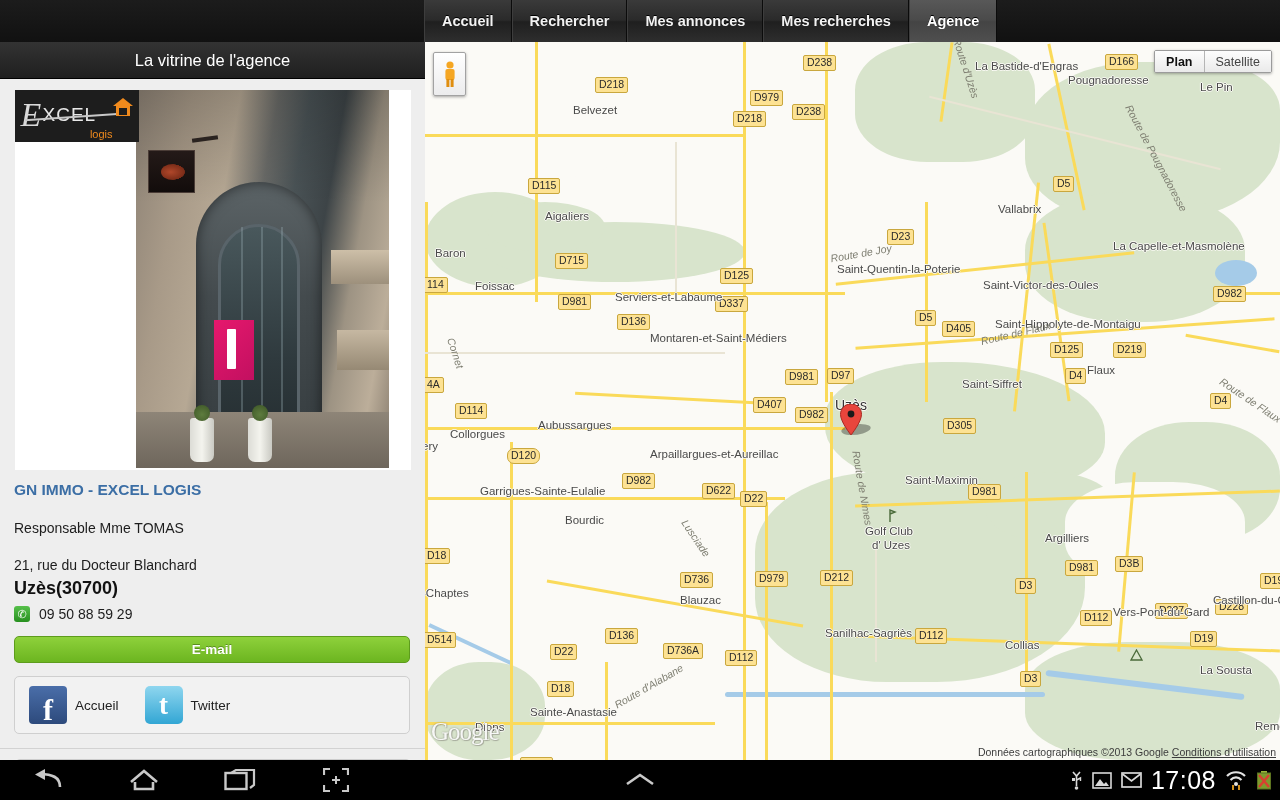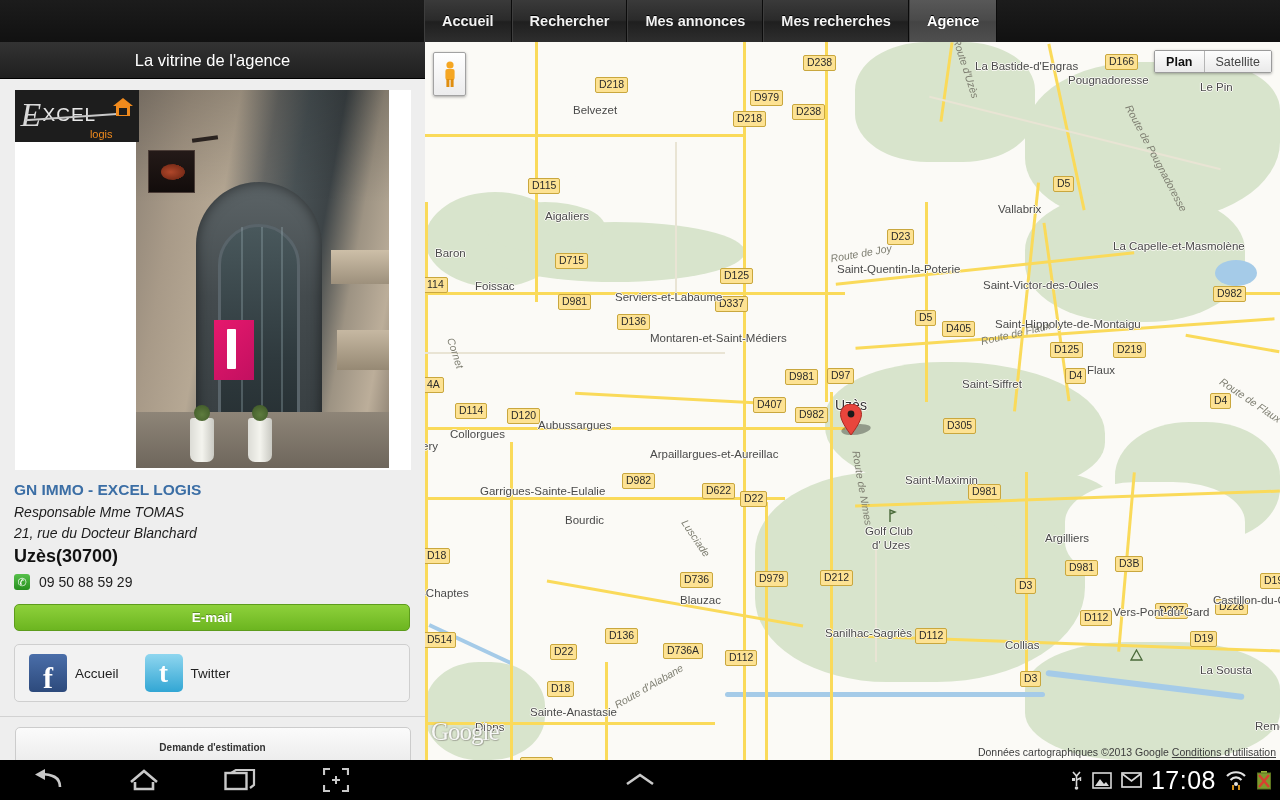--- a/index.html
+++ b/index.html
@@ -134,21 +134,21 @@
   .logo-house {
     position: absolute; right: 5px; top: 7px; width: 22px; height: 20px;
   }
   .logo-slash{
     position:absolute; left:10px; top:26px; width:96px; height:2px;
     background:#c8c8c8; transform: rotate(-4deg);
   }
 
   
   .agency-name { color:#3b6ea5; font-size:15.5px; font-weight:bold; margin-top:11px; }
-  .agency-line { color:#1d1d1d; font-size:14px; margin-top:5px;font-style:italic; }
+  .agency-line { color:#1d1d1d; font-size:14px; margin-top:21px; }
   .agency-city { color:#111; font-size:18px; font-weight:bold; margin-top:5px; }
   .phone-row { display:flex; align-items:center; gap:9px; margin-top:7px; }
   .phone-ico {
     width:16px; height:16px; border-radius:3px;
     background: linear-gradient(to bottom,#56c04a,#27901f);
     display:flex; align-items:center; justify-content:center;
     color:#fff; font-size:11px; line-height:1;
   }
   .phone-num { font-size:14px; color:#1d1d1d; }
 
@@ -447,21 +447,21 @@
         <div class="shield" style="left: 688px; top: 300px;">D219</div>
         <div class="shield" style="left: -2px; top: 335px;">4A</div>
         <div class="shield" style="left: 360px; top: 327px;">D981</div>
         <div class="shield" style="left: 402px; top: 326px; text-align: center;">D97</div>
         <div class="shield" style="left: 640px; top: 326px;">D4</div>
         <div class="shield" style="left: 785px; top: 351px;">D4</div>
         <div class="shield" style="left: 30px; top: 361px;">D114</div>
         <div class="shield" style="left: 328px; top: 355px;">D407</div>
         <div class="shield" style="left: 370px; top: 365px;">D982</div>
         <div class="shield" style="left: 518px; top: 376px;">D305</div>
-        <div class="shield" style="left: 82px; top: 366px;">D120</div>
+        <div class="shield" style="left: 82px; top: 406px; border-radius: 7px;">D120</div>
         <div class="shield" style="left: 197px; top: 431px;">D982</div>
         <div class="shield" style="left: 277px; top: 441px;">D622</div>
         <div class="shield" style="left: 315px; top: 449px;">D22</div>
         <div class="shield" style="left: 543px; top: 442px;">D981</div>
         <div class="shield" style="left: -2px; top: 506px;">D18</div>
         <div class="shield" style="left: 590px; top: 536px;">D3</div>
         <div class="shield" style="left: 640px; top: 518px;">D981</div>
         <div class="shield" style="left: 690px; top: 514px;">D3B</div>
         <div class="shield" style="left: 835px; top: 531px;">D192</div>
         <div class="shield" style="left: 255px; top: 530px;">D736</div>

